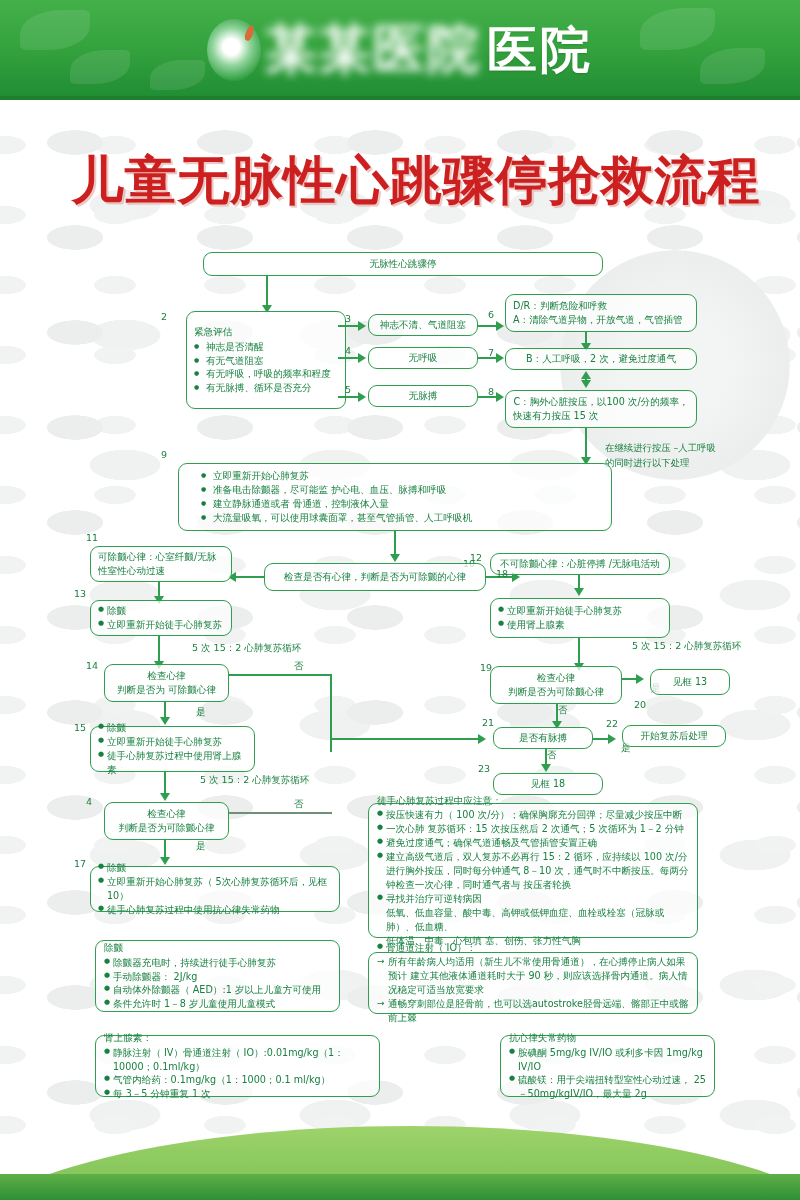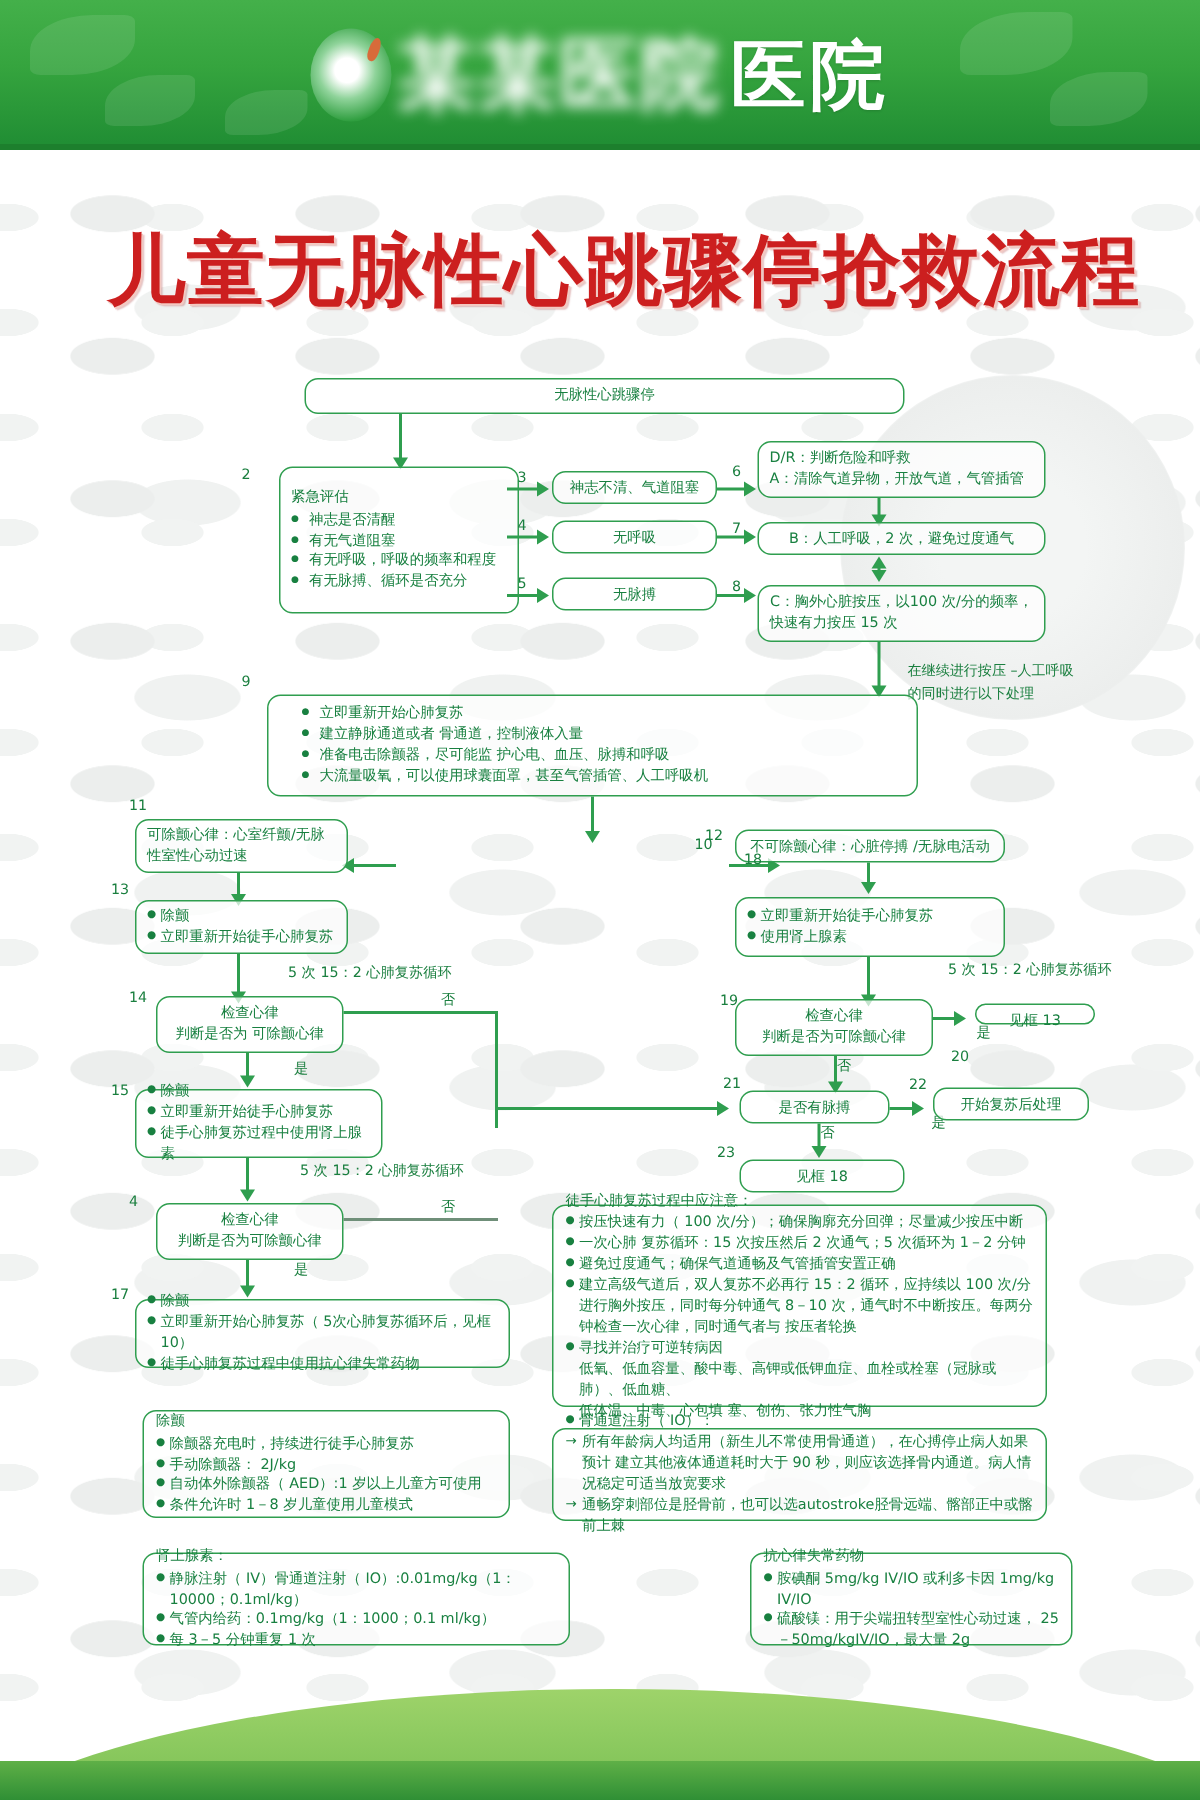--- a/index.html
+++ b/index.html
@@ -88,21 +88,21 @@
     position: absolute;
     border: 1.6px solid #2f9e4f;
     border-radius: 9px;
     background: rgba(255,255,255,0.72);
     color: #188040;
     font-size: 9.6px;
     line-height: 1.45;
     padding: 4px 7px;
     font-family: "DejaVu Sans","Liberation Sans",sans-serif;
   }
-  .bx.center { display:flex; justify-content:center; text-align:center; }
+  .bx.center { display:flex; align-items:center; justify-content:center; text-align:center; }
   .bx.vcent  { display:flex; flex-direction:column; align-items:center; justify-content:center; text-align:center; }
   .bx.pad    { display:flex; flex-direction:column; justify-content:center; }
 
   .bx ul { list-style:none; }
   .bx li { position:relative; padding-left: 12px; }
   .bx li:before {
     content:"\25CF"; position:absolute; left:0; top:0; font-size:6px; line-height:1.9;
   }
   .bx li.tight { padding-left: 9px; }
   .bx li.tight:before { font-size:7px; line-height:1.6; }
@@ -247,30 +247,33 @@
     <div>的同时进行以下处理</div>
   </div>
 
   <div class="ln lnv" style="left:585px;top:428px;height:32px;"></div>
   <div class="arw down" style="left:581px;top:457px;"></div>
 
   <div class="num" style="left:161px;top:449px;">9</div>
   <div class="bx pad" style="left:178px;top:463px;width:434px;height:68px;padding-left:22px;">
     <ul>
       <li>立即重新开始心肺复苏</li>
+      <li>准备电击除颤器，尽可能监 护心电、血压、脉搏和呼吸</li>
       <li>建立静脉通道或者 骨通道，控制液体入量</li>
-      <li>准备电击除颤器，尽可能监 护心电、血压、脉搏和呼吸</li>
       <li>大流量吸氧，可以使用球囊面罩，甚至气管插管、人工呼吸机</li>
     </ul>
   </div>
 
   <div class="ln lnv" style="left:394px;top:531px;height:26px;"></div>
   <div class="arw down" style="left:390px;top:554px;"></div>
 
   <div class="num" style="left:463px;top:558px;">10</div>
+  <div class="bx center" style="left:264px;top:563px;width:222px;height:28px;">
+    <span>检查是否有心律，判断是否为可除颤的心律</span>
+  </div>
 
   <div class="ln lnh" style="left:232px;top:576px;width:32px;"></div>
   <div class="arw left" style="left:228px;top:572px;"></div>
 
   <div class="ln lnh" style="left:486px;top:576px;width:30px;"></div>
   <div class="arw right" style="left:512px;top:572px;"></div>
 
   <div class="num" style="left:86px;top:532px;">11</div>
   <div class="bx pad" style="left:90px;top:546px;width:142px;height:36px;">
     <div>可除颤心律：心室纤颤/无脉</div>
@@ -360,21 +363,21 @@
   <div class="num" style="left:480px;top:662px;">19</div>
   <div class="bx vcent" style="left:490px;top:666px;width:132px;height:38px;">
     <div>检查心律</div>
     <div>判断是否为可除颤心律</div>
   </div>
   <div class="ln lnh" style="left:622px;top:678px;width:18px;"></div>
   <div class="arw right" style="left:636px;top:674px;"></div>
   <div class="lbl" style="left:627px;top:682px;">是</div>
 
   <div class="num" style="left:634px;top:699px;">20</div>
-  <div class="bx center" style="left:650px;top:669px;width:80px;height:14px;">
+  <div class="bx center" style="left:650px;top:669px;width:80px;height:26px;">
     <span>见框 13</span>
   </div>
 
   <div class="ln lnv" style="left:556px;top:704px;height:20px;"></div>
   <div class="arw down" style="left:552px;top:721px;"></div>
   <div class="lbl" style="left:534px;top:704px;">否</div>
 
   <div class="num" style="left:482px;top:717px;">21</div>
   <div class="bx center" style="left:493px;top:727px;width:100px;height:22px;">
     <span>是否有脉搏</span>

